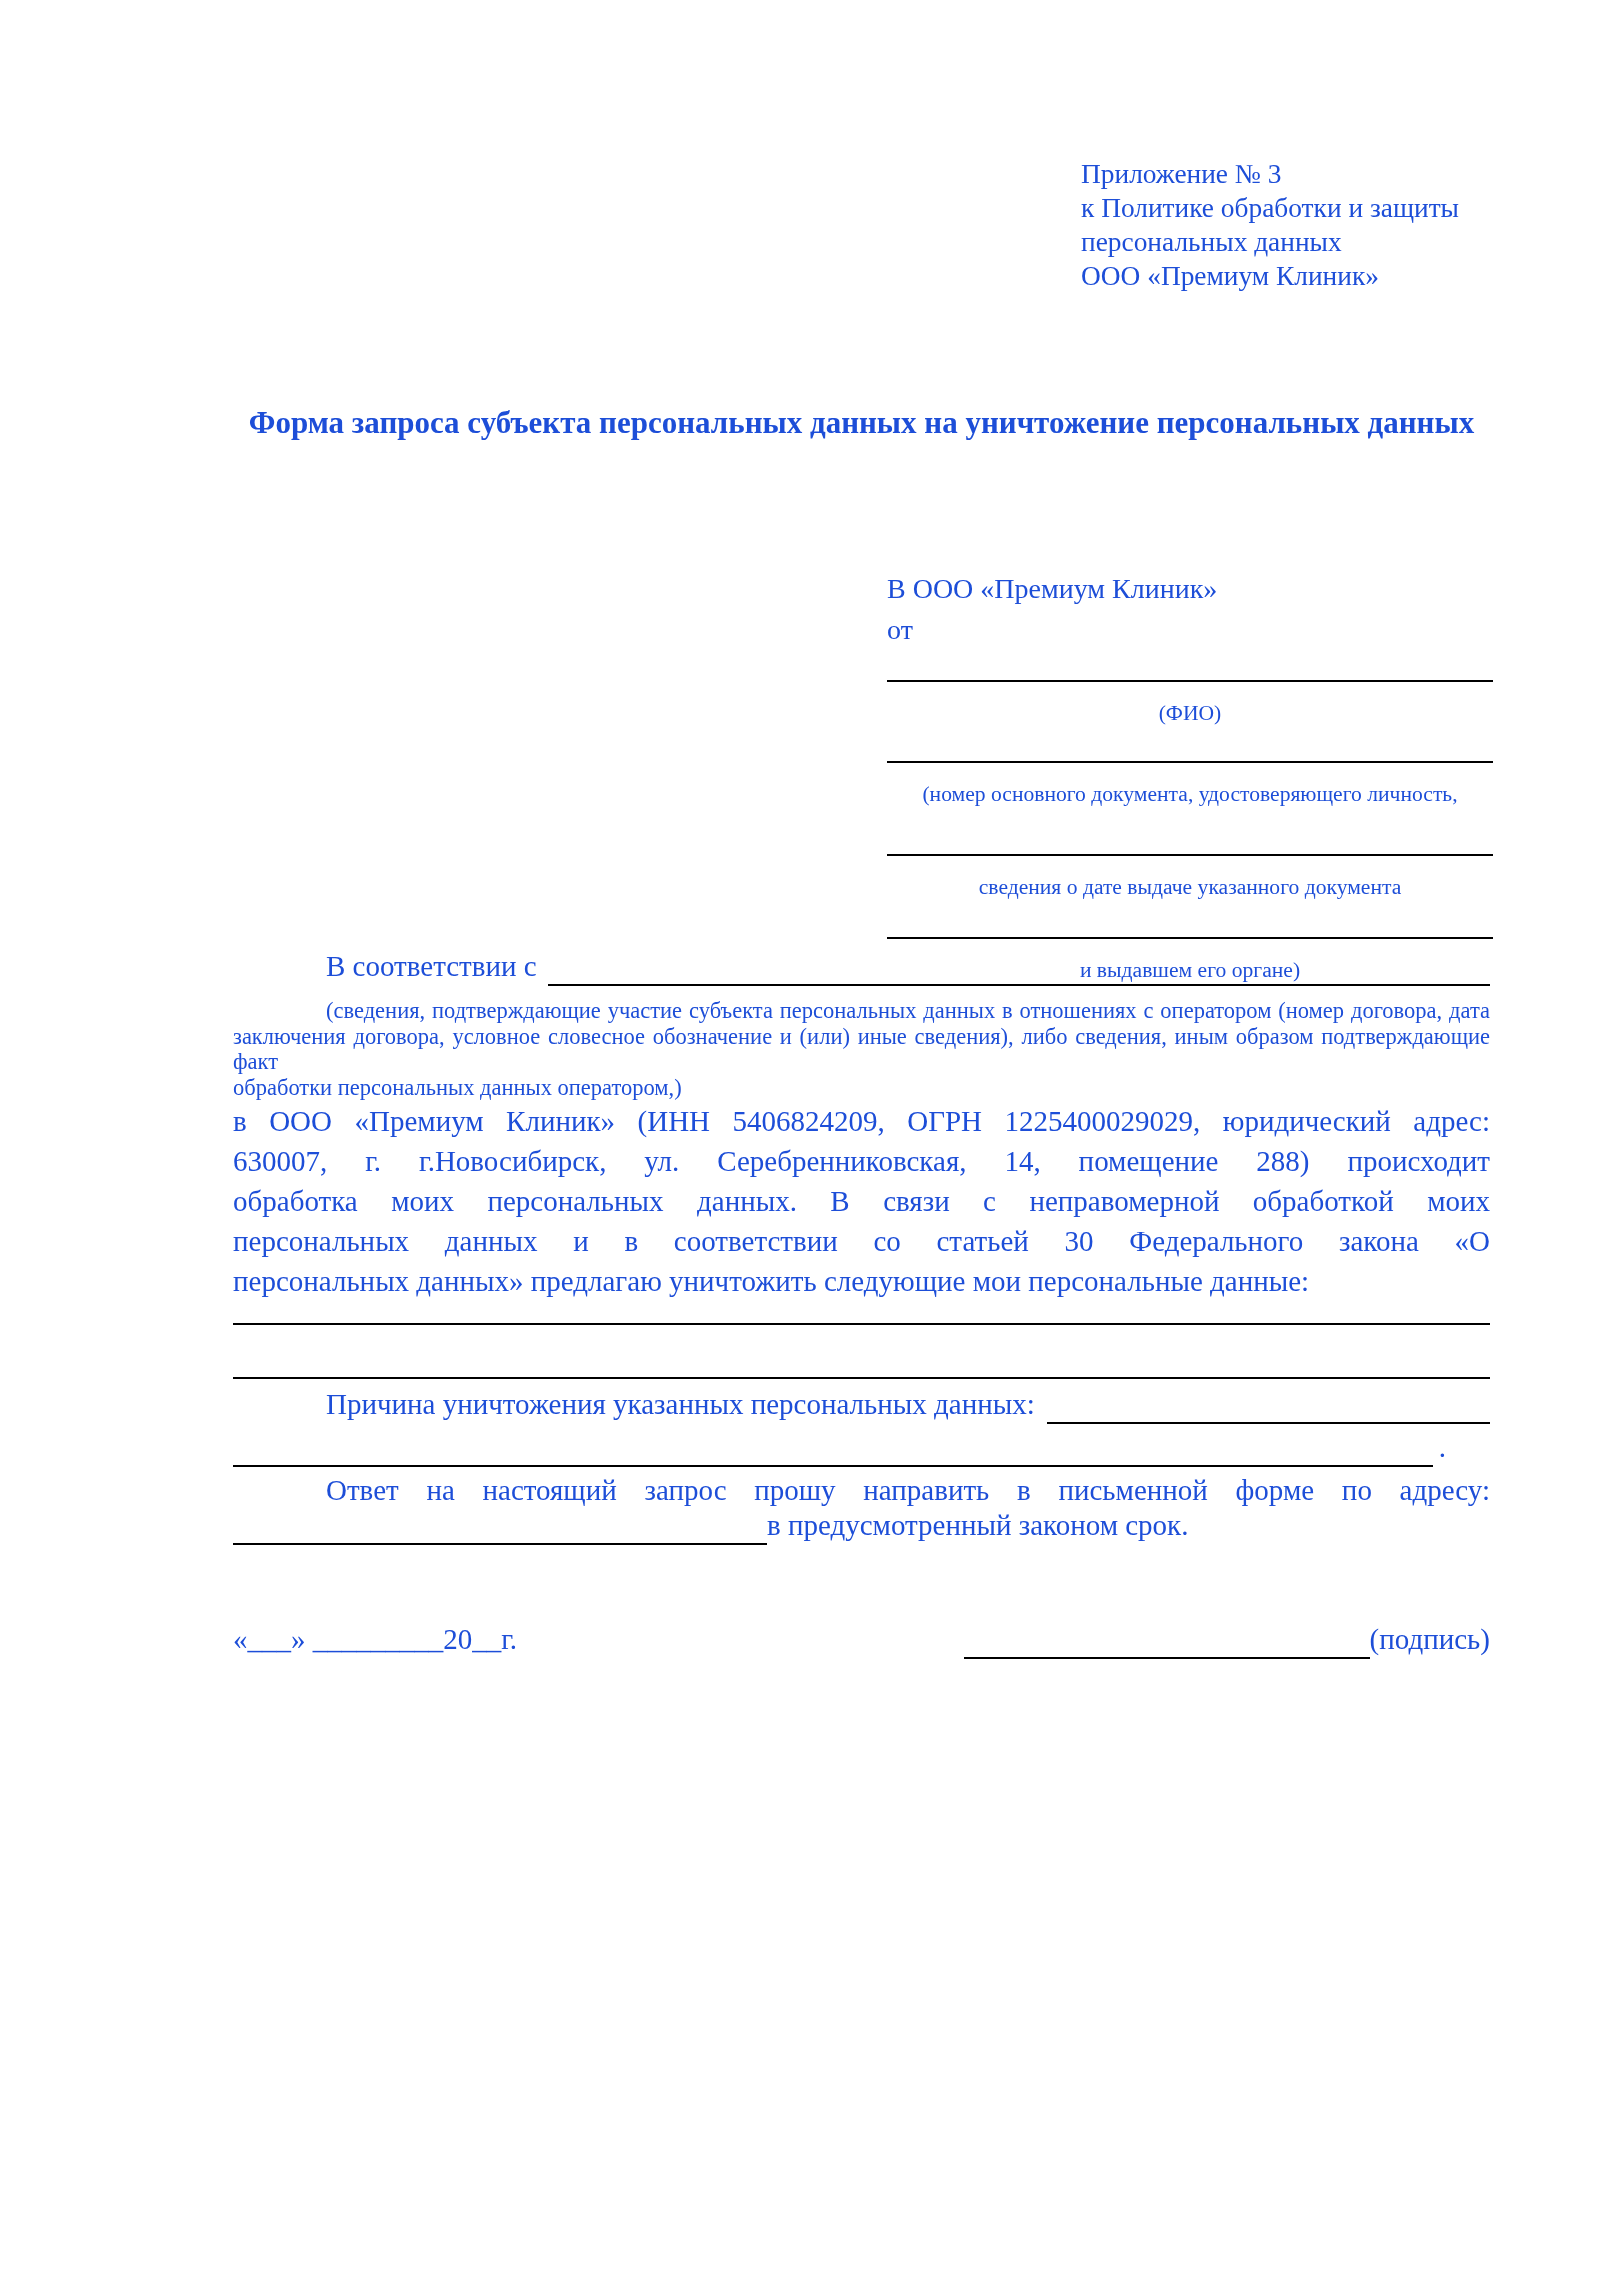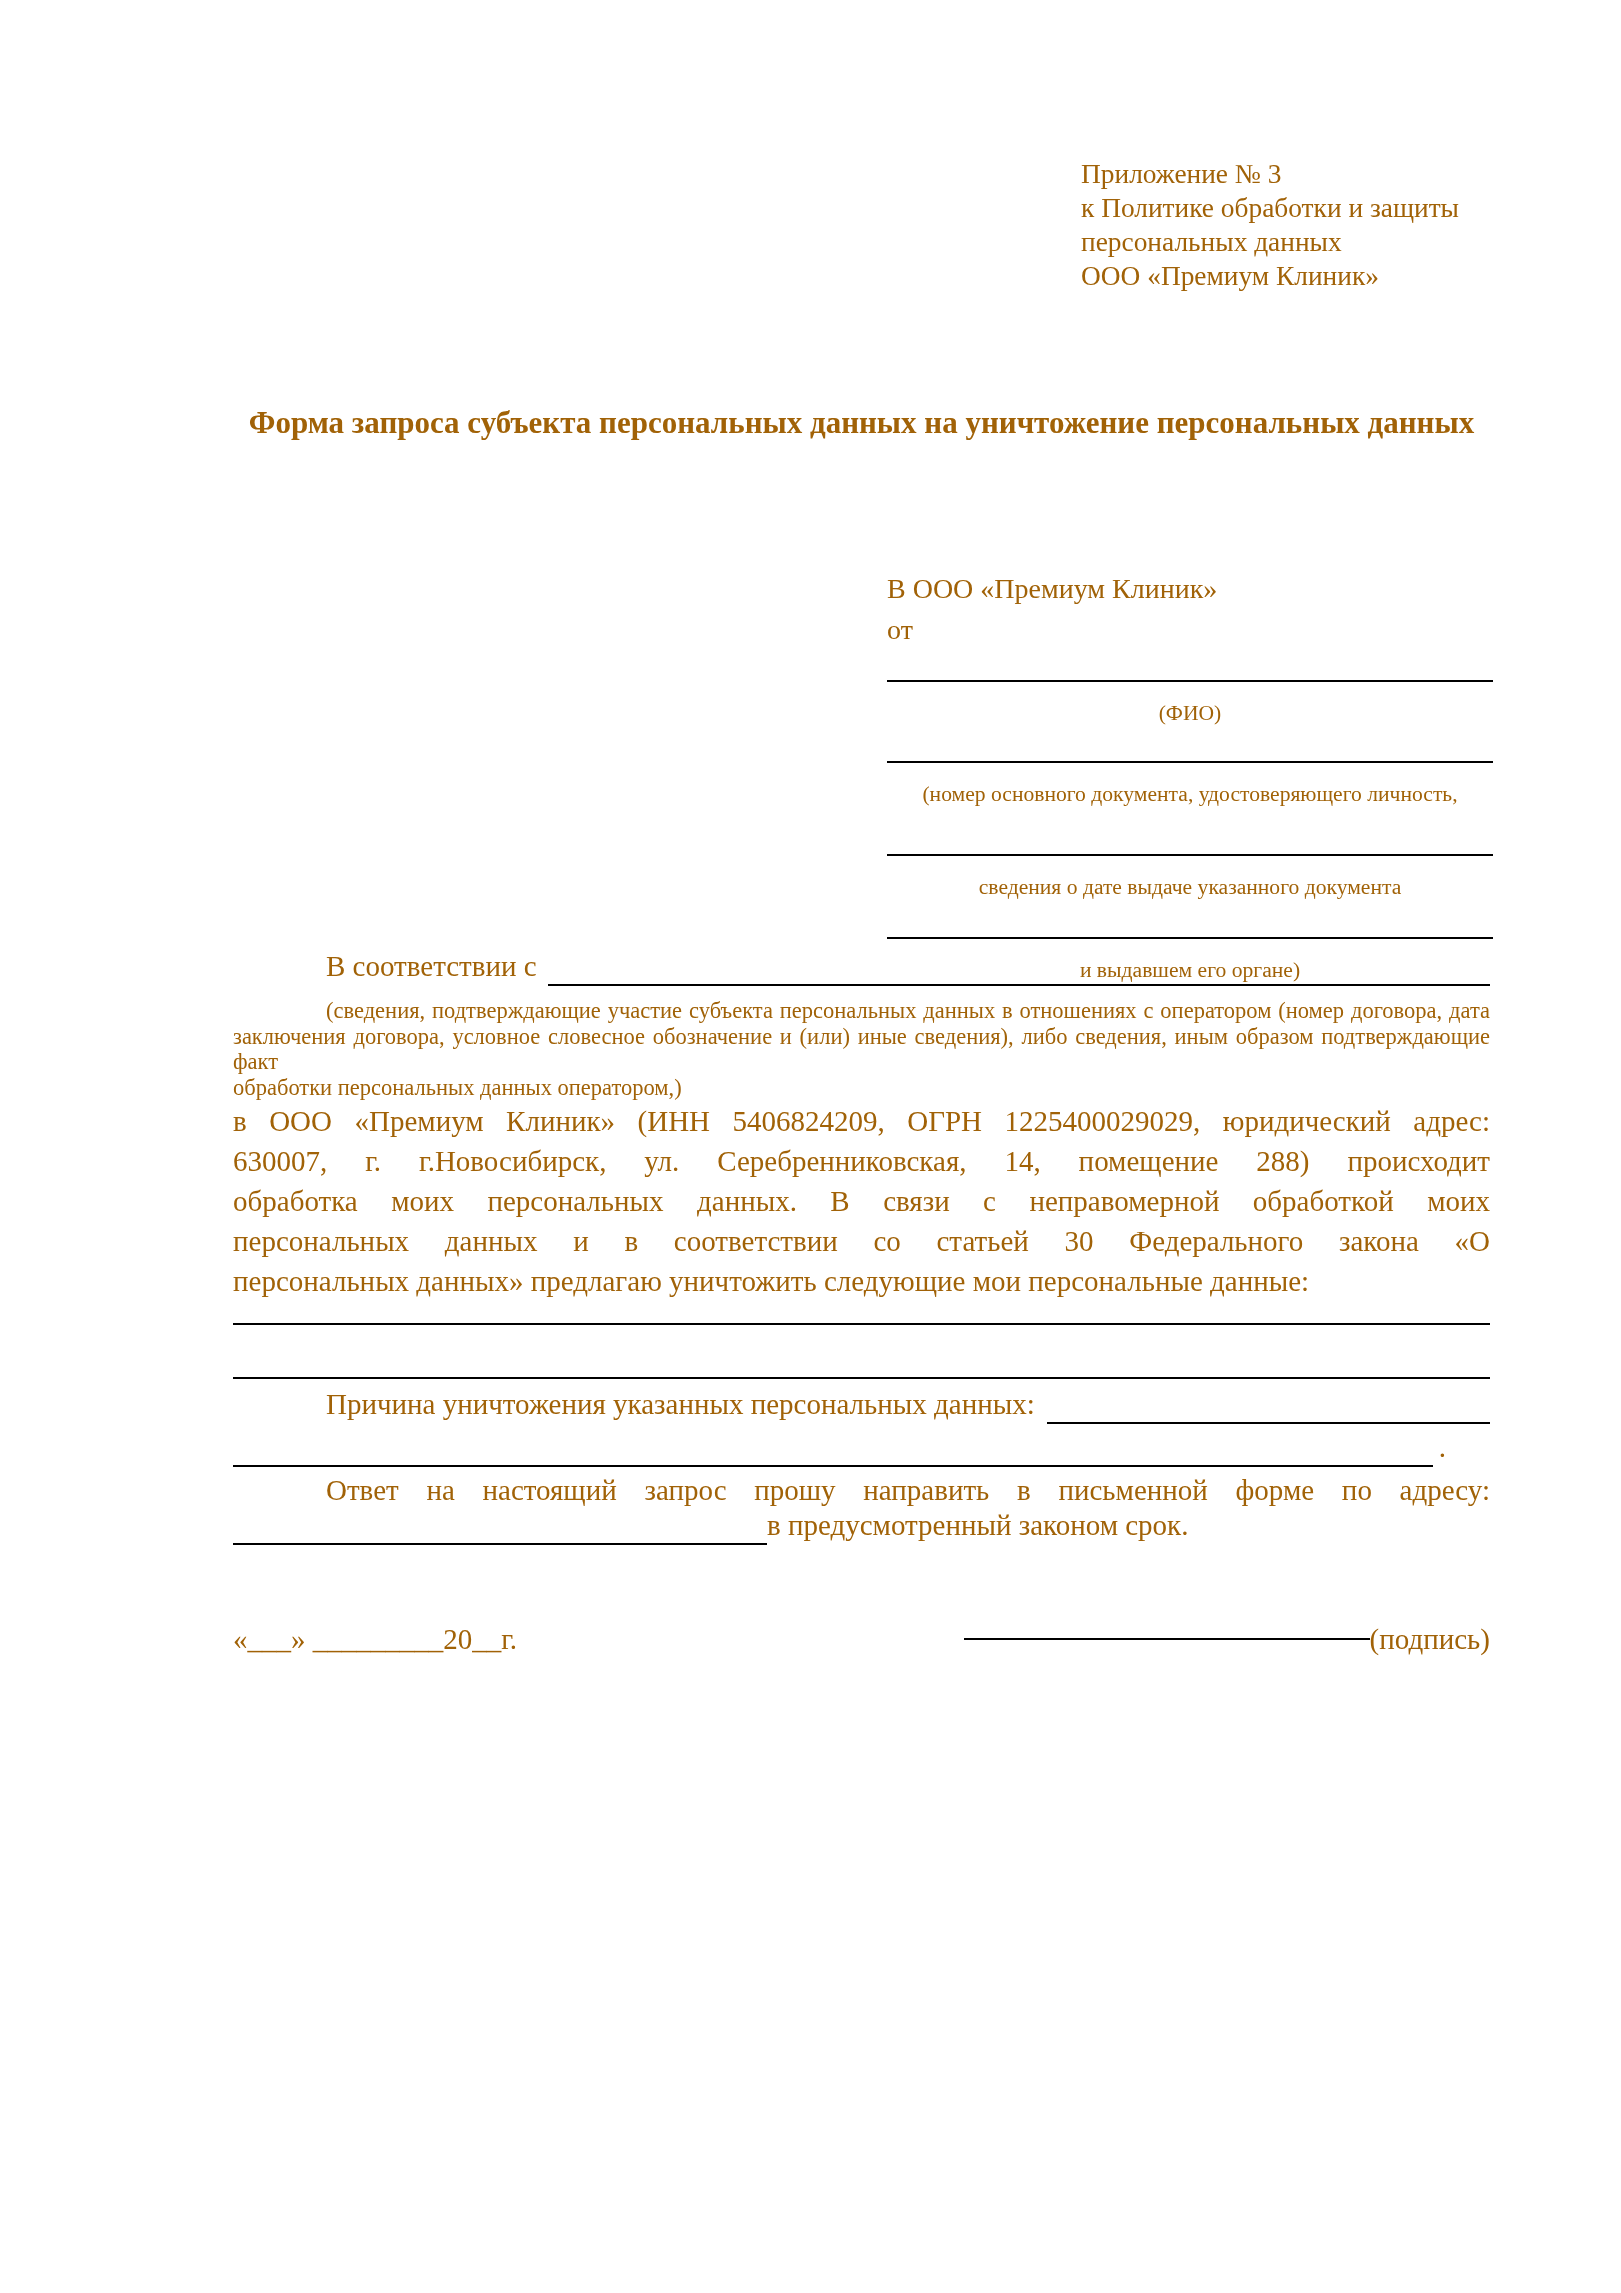--- a/index.html
+++ b/index.html
@@ -5,21 +5,21 @@
   html, body {
     margin: 0;
     padding: 0;
     background: #ffffff;
   }
   .page {
     position: relative;
     width: 1621px;
     height: 2294px;
     background: #ffffff;
-    color: #a16207;
+    color: #1d4ed8;
     font-family: "Liberation Serif", "DejaVu Serif", serif;
     overflow: hidden;
   }
 
   
   .header-right {
     position: absolute;
     left: 1081px;
     top: 157px;
     width: 431px;
@@ -147,21 +147,21 @@
 
   .footer-row {
     display: flex;
     justify-content: space-between;
     align-items: flex-end;
     margin-top: 75px;
     height: 39px;
   }
   .sig-group {
     display: flex;
-    align-items: center;
+    align-items: flex-end;
   }
   .sig-group .rule-fixed {
     width: 406px;
     border-bottom: 2.9px solid #000;
   }
 </style>
 </head>
 <body>
 
 <div class="page">

